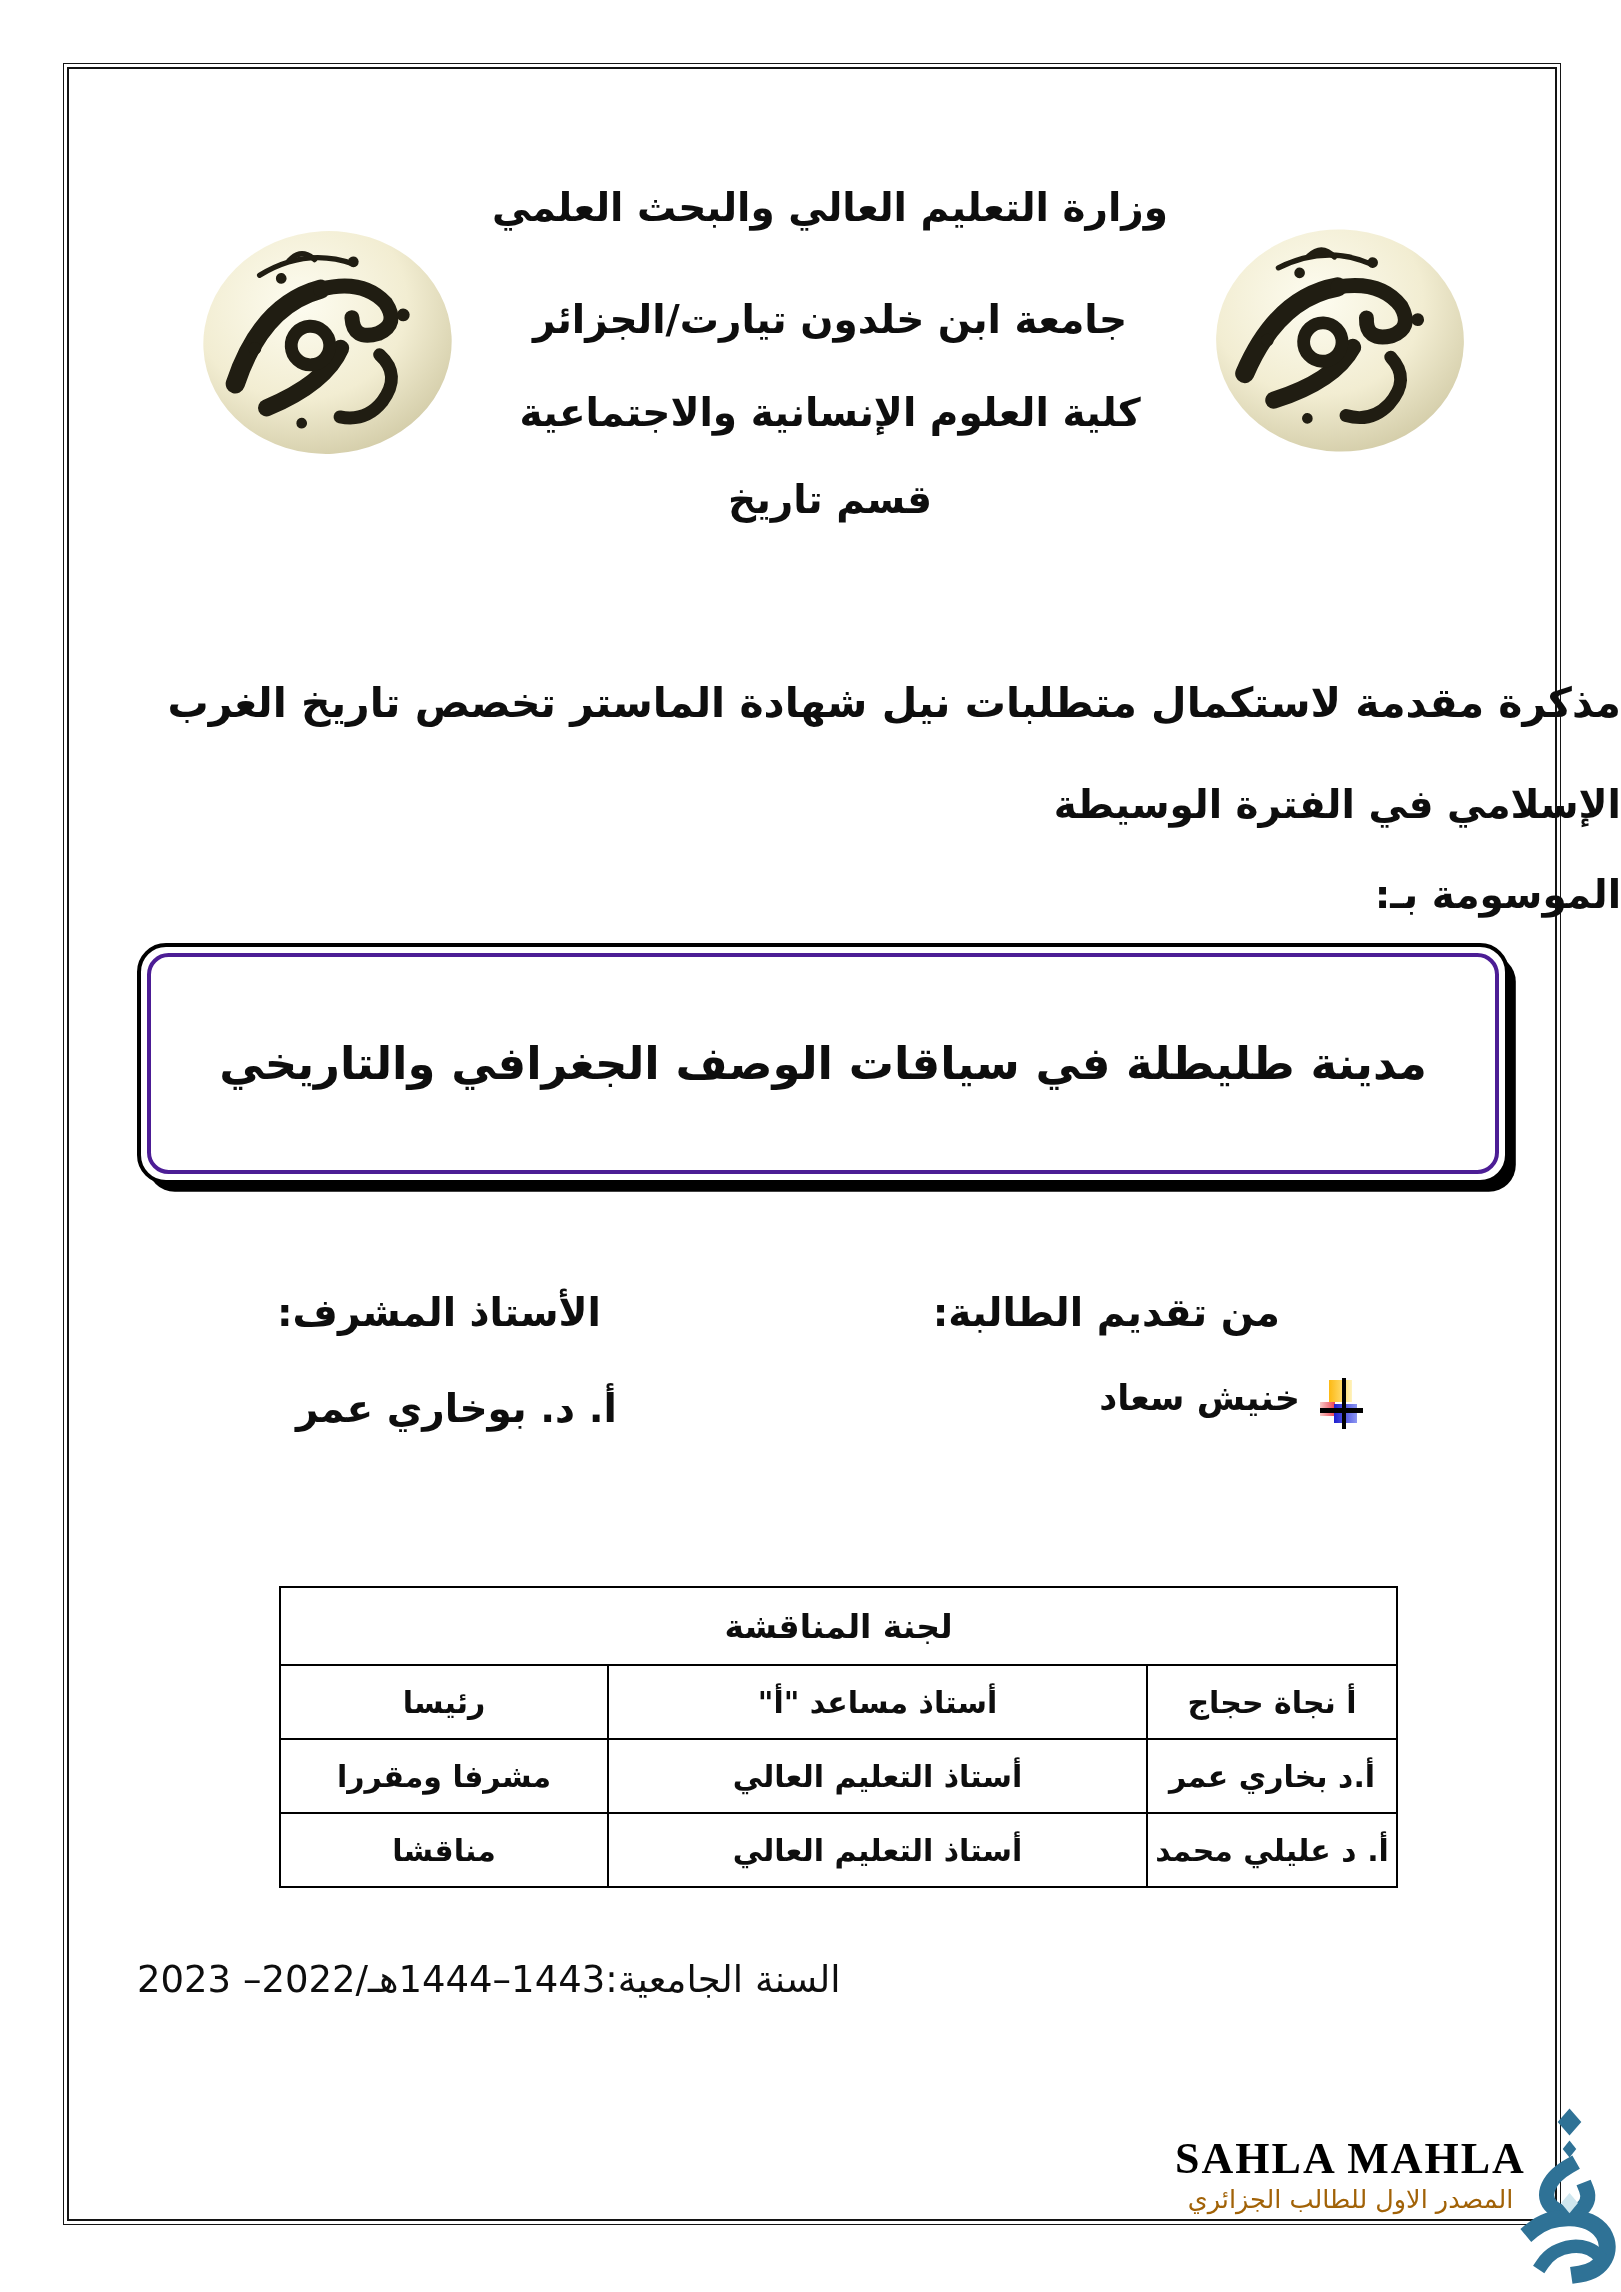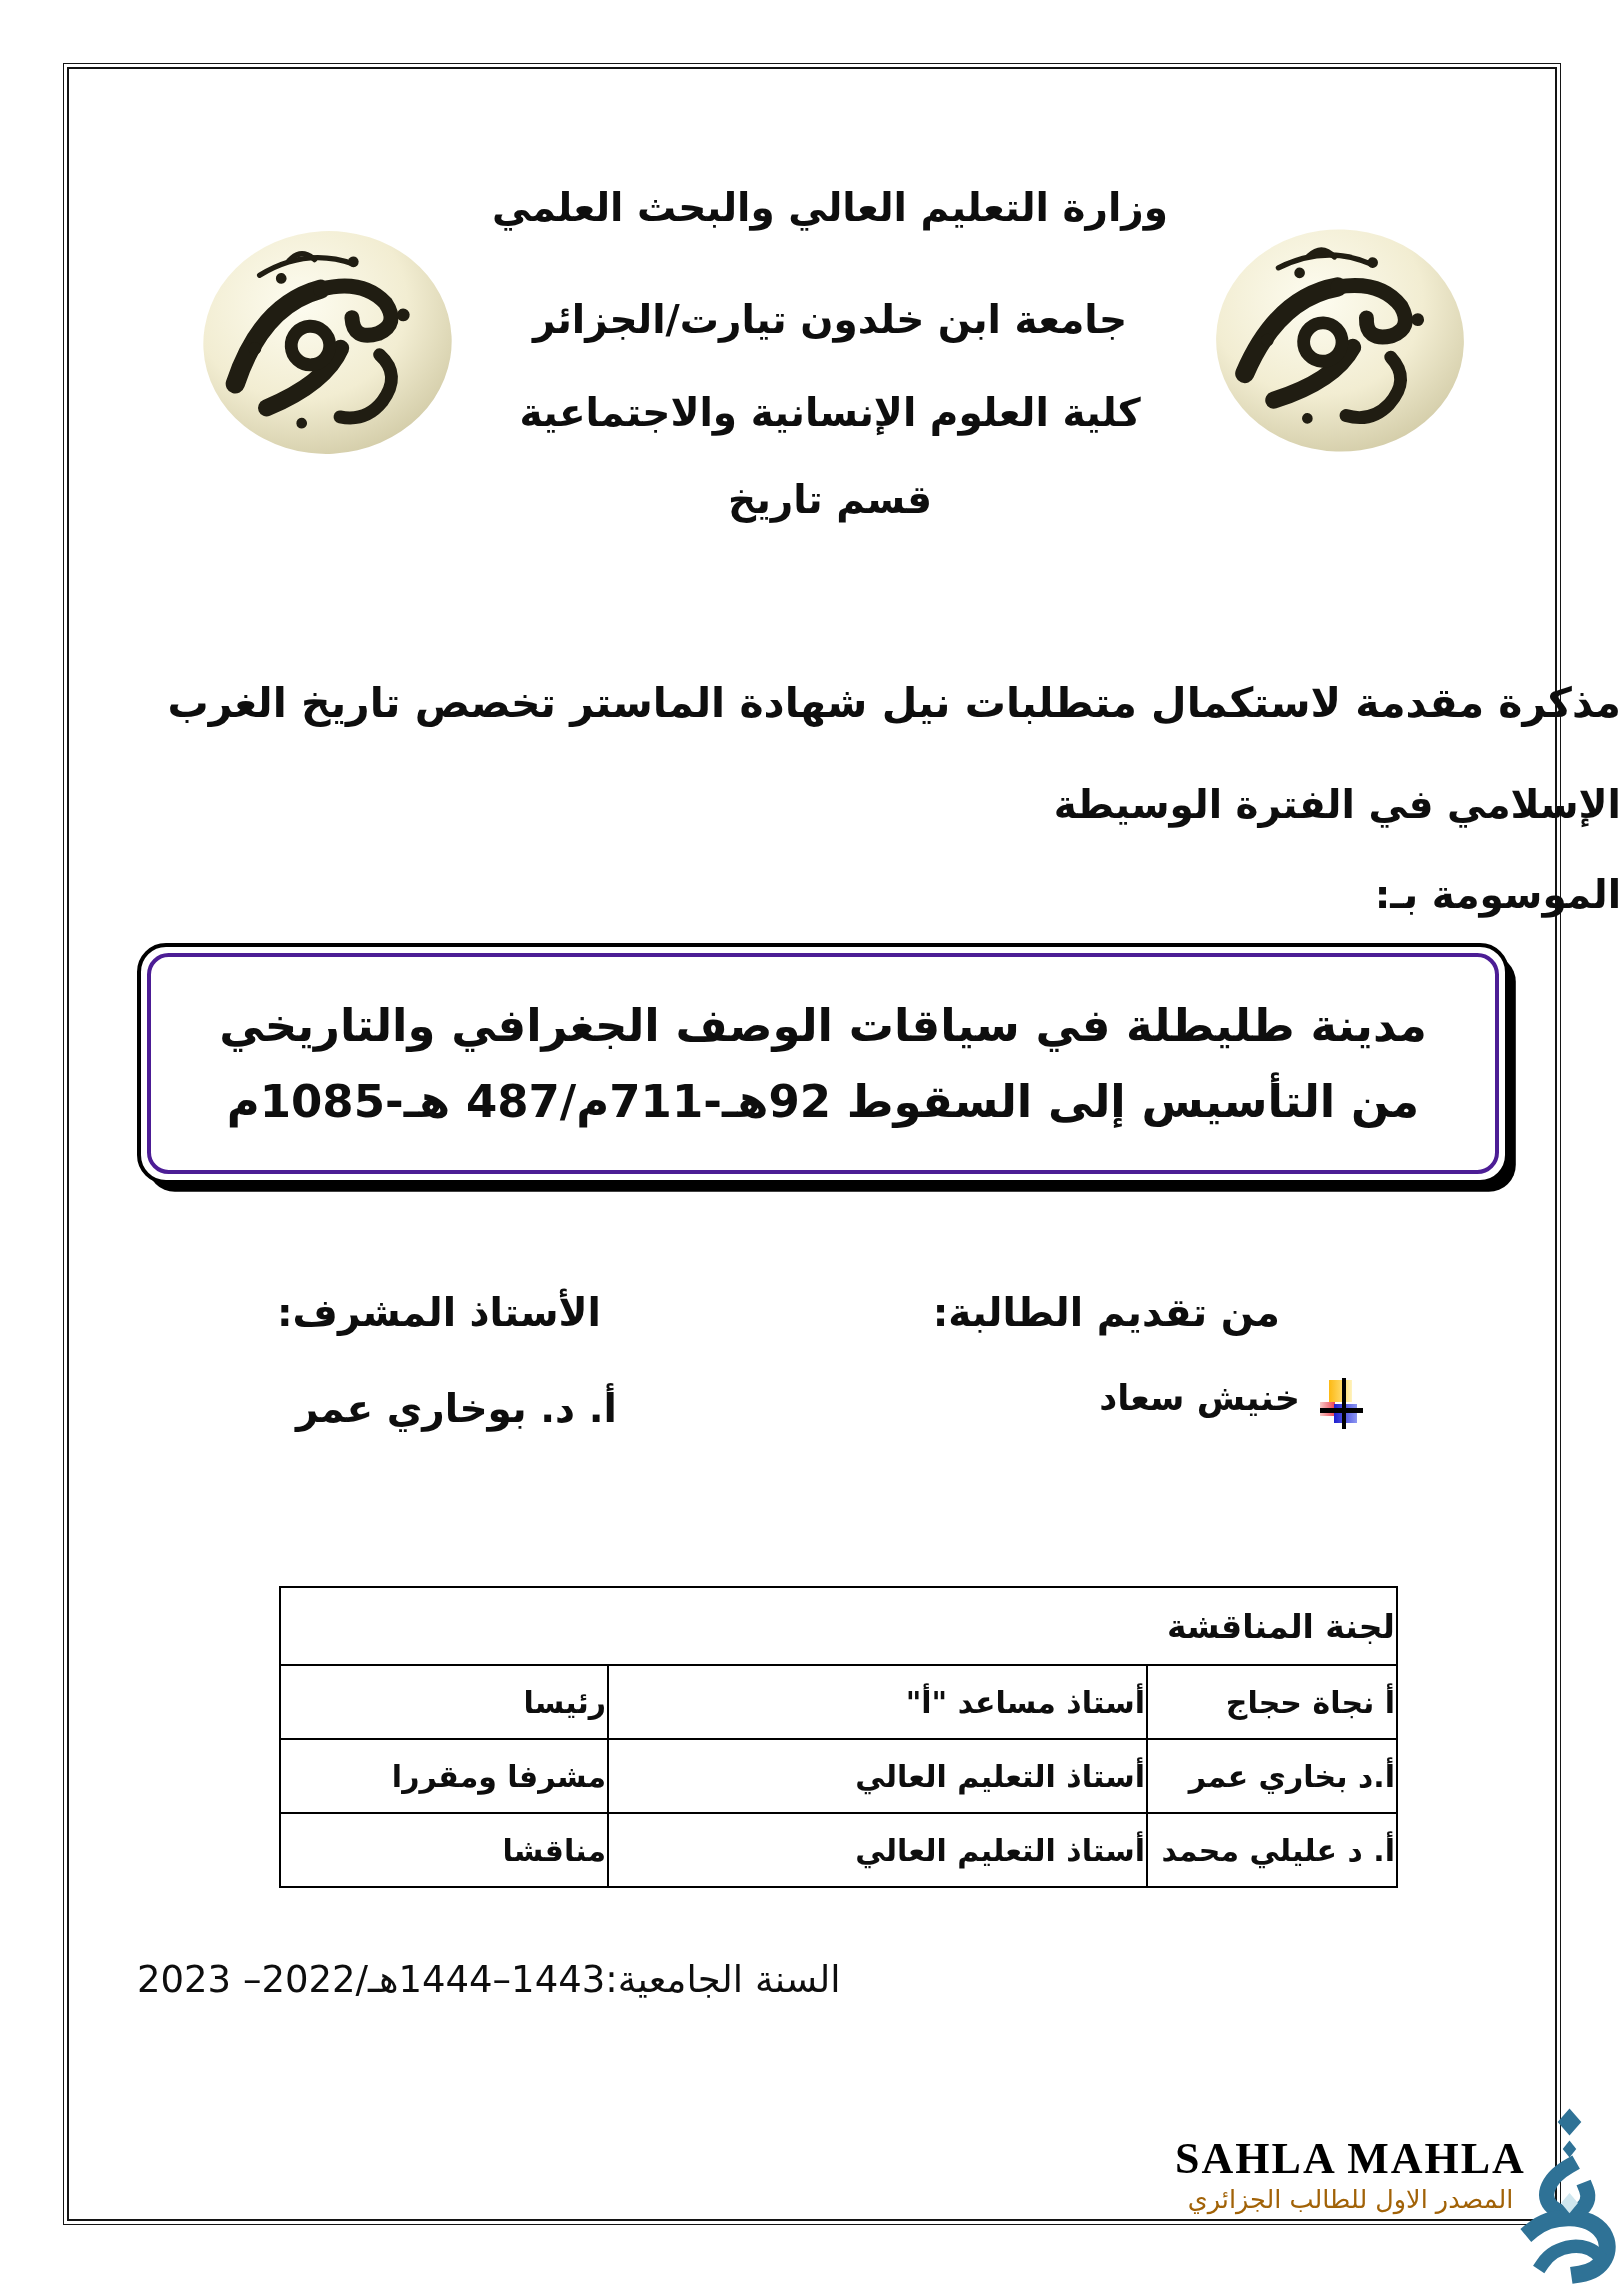--- a/index.html
+++ b/index.html
@@ -41,21 +41,21 @@
   
   .anchor-icon{position:relative;width:45px;height:51px;display:inline-block;flex:0 0 auto;}
   .a-yellow{position:absolute;left:8.8px;top:2px;width:23.5px;height:21.6px;background:linear-gradient(90deg,#fdb913,#ffe07a 70%,#fff3c0);}
   .a-red{position:absolute;left:0;top:23.5px;width:14.7px;height:14.7px;background:linear-gradient(270deg,#ef4050,#f8c9c7);}
   .a-blue{position:absolute;left:13.7px;top:25.5px;width:23.5px;height:19.6px;background:linear-gradient(90deg,#1f1fd0,#8d97f2);}
   .a-vbar{position:absolute;left:21.6px;top:0;width:4.9px;height:51px;background:#000;}
   .a-hbar{position:absolute;left:0;top:30px;width:43px;height:4.9px;background:#000;}
   
   .committee{position:absolute;left:279px;top:1586px;width:1117px;border-collapse:collapse;
              direction:rtl;font-weight:bold;table-layout:fixed;}
-  .committee th,.committee td{border:2px solid #000;text-align:right;vertical-align:middle;}
+  .committee th,.committee td{border:2px solid #000;text-align:center;vertical-align:middle;}
   .committee th{height:74px;font-size:33px;}
   .committee td{height:70px;font-size:30px;}
   .committee{border:2.9px solid #000;}
   
   .year{position:absolute;left:137px;top:1958px;width:1484px;text-align:left;
         font-size:37px;font-weight:normal;direction:rtl;white-space:nowrap;}
   
   .wm-brand{position:absolute;left:1174px;top:2133px;width:353px;text-align:center;
             font-family:"Liberation Serif",serif;font-weight:bold;font-size:44px;
             letter-spacing:2px;white-space:nowrap;}
@@ -127,21 +127,20 @@
 <div class="hline h3">كلية العلوم الإنسانية والاجتماعية</div>
 <div class="hline h4">قسم تاريخ</div>
 
 <div class="iline i1">مذكرة مقدمة لاستكمال متطلبات نيل شهادة الماستر تخصص تاريخ الغرب</div>
 <div class="iline i2">الإسلامي في الفترة الوسيطة</div>
 <div class="iline i3">الموسومة بـ:</div>
 
 <div class="title-box">
   <div class="title-box-inner">
     <div class="title-line">مدينة طليطلة في سياقات الوصف الجغرافي والتاريخي</div>
-    <div class="title-line">من التأسيس إلى السقوط 92هـ-711م/487 هـ-1085م</div>
   </div>
 </div>
 
 <div class="presenter-label">من تقديم الطالبة:</div>
 <div class="presenter-name-row">
   <span class="anchor-icon">
     <span class="a-yellow"></span>
     <span class="a-red"></span>
     <span class="a-blue"></span>
     <span class="a-vbar"></span>

